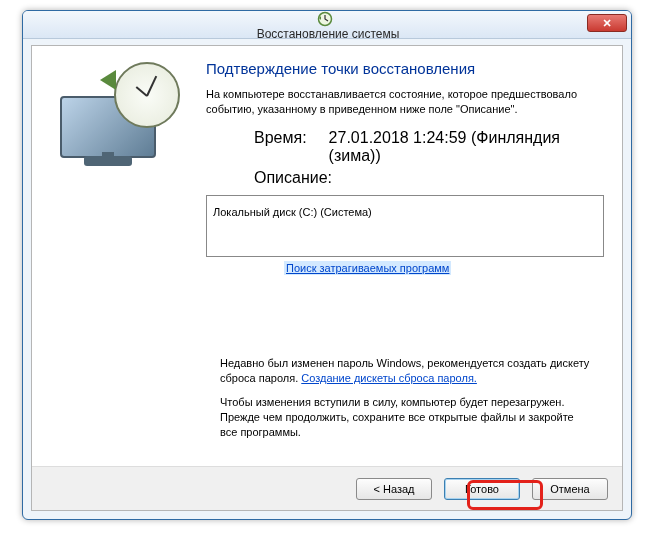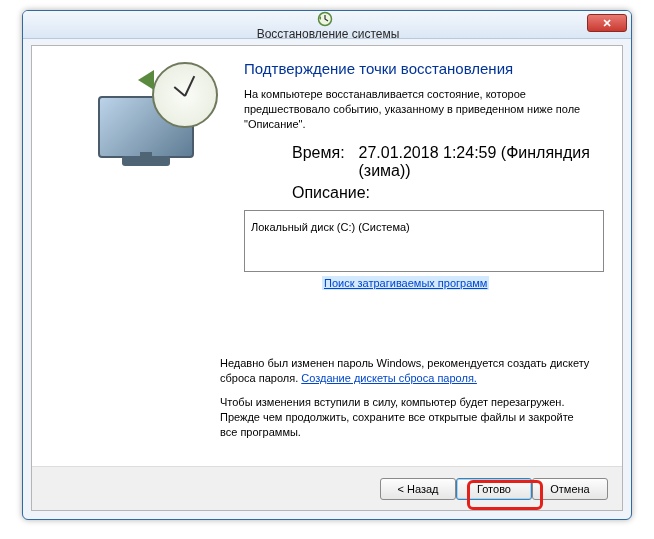--- a/index.html
+++ b/index.html
@@ -45,21 +45,20 @@
 }
 .inner {
   position: absolute;
   left: 8px; right: 8px; top: 34px; bottom: 8px;
   background: #fff;
   border: 1px solid #b5b5b5;
 }
 .content {
   display: flex;
   height: calc(100% - 44px);
-  margin-left: 38px;
 }
 .leftcol {
   width: 170px;
   padding: 14px 10px 10px 18px;
 }
 .monitor-img { width: 140px; height: 110px; position: relative; }
 .monitor-body { position: absolute; left: 10px; top: 36px; width: 96px; height: 62px; background: linear-gradient(135deg,#bcd3e8,#5f7d95); border-radius: 4px; border: 2px solid #4a5c6b; }
 .monitor-stand { position: absolute; left: 34px; top: 96px; width: 48px; height: 10px; background: #4f6575; border-radius: 3px; }
 .monitor-neck { position: absolute; left: 52px; top: 92px; width: 12px; height: 8px; background: #4f6575; }
 .clock-face { position: absolute; left: 64px; top: 2px; width: 66px; height: 66px; border-radius: 50%; background: radial-gradient(#fafcf7,#e6eadb); border: 2px solid #6f7a5c; }
@@ -81,21 +80,21 @@
 .scanlink { font-size: 11px; color: #0046cc; text-decoration: underline; background: #d3e9ff; display: inline-block; margin-top: 4px; margin-left: 78px; padding: 1px 2px; cursor: pointer; }
 .lowertext { position: absolute; left: 188px; right: 32px; bottom: 60px; font-size: 11px; line-height: 1.35; }
 .lowertext p { margin-bottom: 10px; }
 .alink { color: #0046cc; text-decoration: underline; cursor: pointer; }
 .btnbar {
   position: absolute; left: 0; right: 0; bottom: 0;
   height: 44px;
   background: #f0f0f0;
   border-top: 1px solid #ddd;
   display: flex; align-items: center; justify-content: flex-end;
-  padding-right: 14px; gap: 0;
+  padding-right: 14px; gap: 12px;
 }
 .btn {
   min-width: 76px; height: 22px;
   background: linear-gradient(#fdfdfd,#e6e6e6);
   border: 1px solid #8a8a8a;
   border-radius: 3px;
   font-size: 11px;
   padding: 0 10px;
   cursor: pointer;
   display: flex; align-items: center; justify-content: center;

